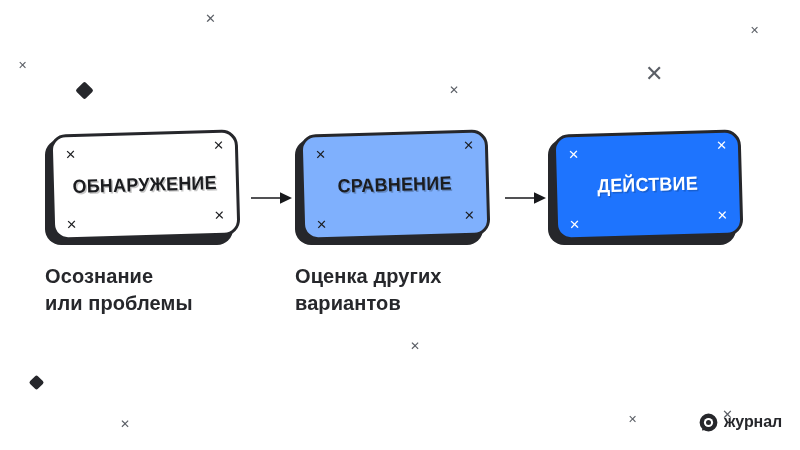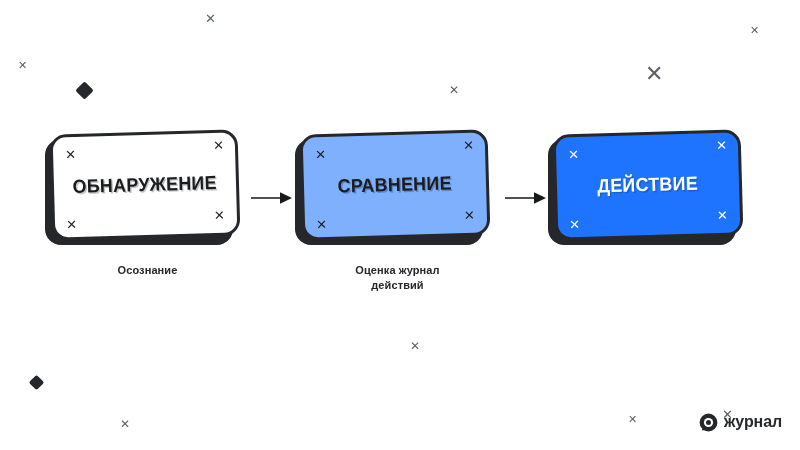--- a/index.html
+++ b/index.html
@@ -140,22 +140,21 @@
   .arrow-1 { left: 251px; }
   .arrow-2 { left: 505px; }
 
   .arrow svg { display: block; }
 
   
   .caption {
     position: absolute;
     top: 131px;
     width: 205px;
-    text-align: center;
-    font-size: 11px;
+    font-size: 20px;
     font-weight: 700;
     line-height: 1.33;
     color: #26272b;
     letter-spacing: 0.1px;
   }
 
   .caption span { display: block; }
 
   
   .logo {
@@ -207,20 +206,21 @@
       <div class="card card-white card-rot-1">
         <span class="corner-x cx-dark cx-tl">✕</span>
         <span class="corner-x cx-dark cx-tr">✕</span>
         <span class="corner-x cx-dark cx-bl">✕</span>
         <span class="corner-x cx-dark cx-br">✕</span>
         <span class="card-title title-dark">ОБНАРУЖЕНИЕ</span>
       </div>
     </div>
     <div class="caption">
       <span>Осознание</span>
+      <span>или проблемы</span>
     </div>
   </div>
 
   <div class="arrow arrow-1">
     <svg width="42" height="18" viewBox="0 0 42 18">
       <path d="M0 8.2 H29 V3.2 L41 9 L29 14.8 V9.8 H0 Z" fill="#18191c"></path>
     </svg>
   </div>
 
   <div class="step step-2">
@@ -228,22 +228,22 @@
       <div class="card-shadow"></div>
       <div class="card card-lightblue card-rot-2">
         <span class="corner-x cx-dark cx-tl">✕</span>
         <span class="corner-x cx-dark cx-tr">✕</span>
         <span class="corner-x cx-dark cx-bl">✕</span>
         <span class="corner-x cx-dark cx-br">✕</span>
         <span class="card-title title-dark">СРАВНЕНИЕ</span>
       </div>
     </div>
     <div class="caption">
-      <span>Оценка журнал</span>
-      <span>действий</span>
+      <span>Оценка других</span>
+      <span>вариантов</span>
     </div>
   </div>
 
   <div class="arrow arrow-2">
     <svg width="42" height="18" viewBox="0 0 42 18">
       <path d="M0 8.2 H29 V3.2 L41 9 L29 14.8 V9.8 H0 Z" fill="#18191c"></path>
     </svg>
   </div>
 
   <div class="step step-3">

